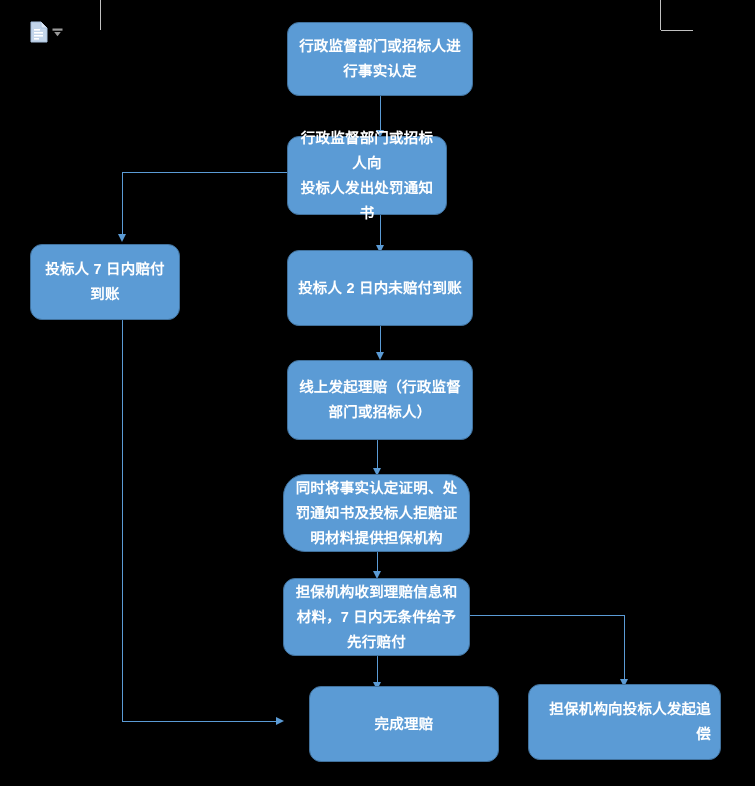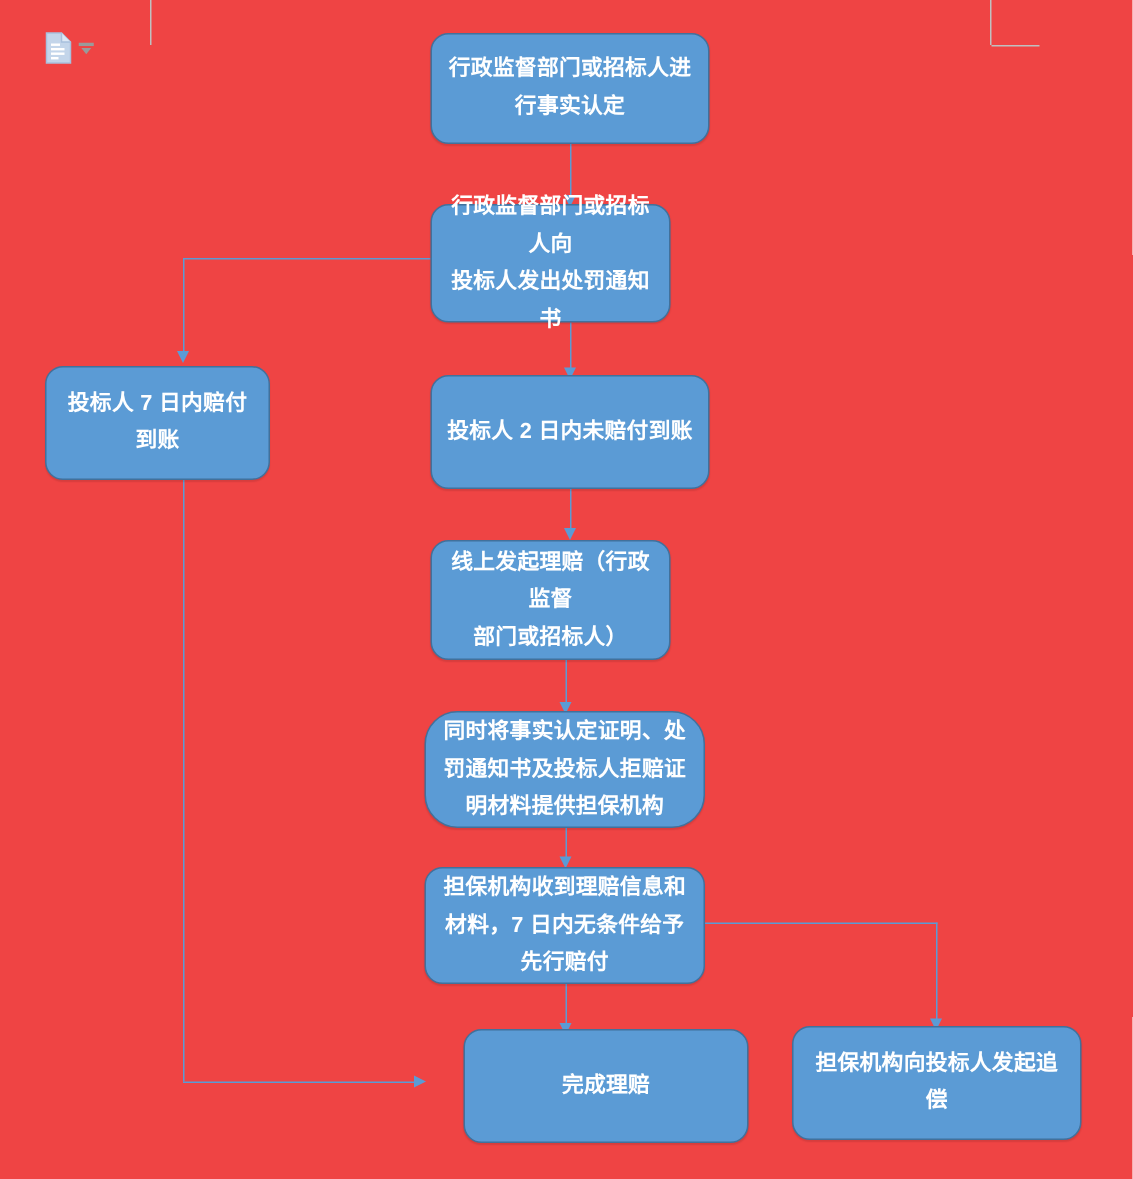--- a/index.html
+++ b/index.html
@@ -8,21 +8,21 @@
     padding: 0;
     background: #ffffff;
   }
   body {
     font-family: "Liberation Sans", "DejaVu Sans", sans-serif;
   }
   #canvas {
     position: relative;
     width: 755px;
     height: 786px;
-    background: #ef4444;
+    background: #000000;
     overflow: hidden;
   }
   
   .corner {
     position: absolute;
     border-color: #c0c0c0;
     border-style: solid;
     border-width: 0;
   }
   .corner-tl {
@@ -164,28 +164,28 @@
   <div class="node" style="left:287px; top:22px; width:186px; height:74px;">行政监督部门或招标人进
 行事实认定</div>
 
   <div class="node" style="left:287px; top:136px; width:160px; height:79px;">行政监督部门或招标人向
 投标人发出处罚通知书</div>
 
   <div class="node" style="left:30px; top:244px; width:150px; height:76px;">投标人 7 日内赔付到账</div>
 
   <div class="node" style="left:287px; top:250px; width:186px; height:76px;">投标人 2 日内未赔付到账</div>
 
-  <div class="node" style="left:287px; top:360px; width:160px; height:80px;">线上发起理赔（行政监督
+  <div class="node" style="left:287px; top:360px; width:186px; height:80px;">线上发起理赔（行政监督
 部门或招标人）</div>
 
   <div class="node" style="left:283px; top:474px; width:187px; height:78px;border-radius:22px;">同时将事实认定证明、处
 罚通知书及投标人拒赔证
 明材料提供担保机构</div>
 
   <div class="node" style="left:283px; top:578px; width:187px; height:78px;">担保机构收到理赔信息和
 材料，7 日内无条件给予
 先行赔付</div>
 
   <div class="node" style="left:281px; top:686px; width:190px; height:76px;margin-left:28px;">完成理赔</div>
 
-  <div class="node" style="left:528px; top:684px; width:193px; height:76px;">担保机构向投标人发起追偿</div>
+  <div class="node" style="left:528px; top:684px; width:193px; height:76px;text-align:right;">担保机构向投标人发起追偿</div>
 
 </div>
 
 </body></html>

